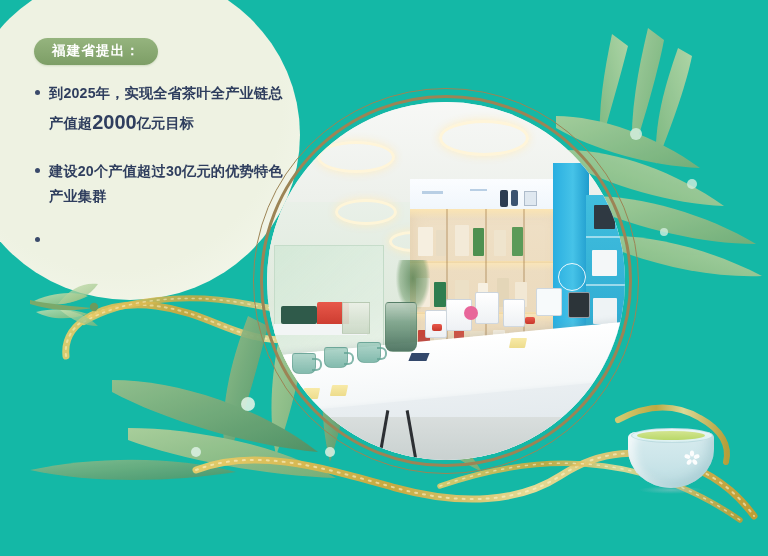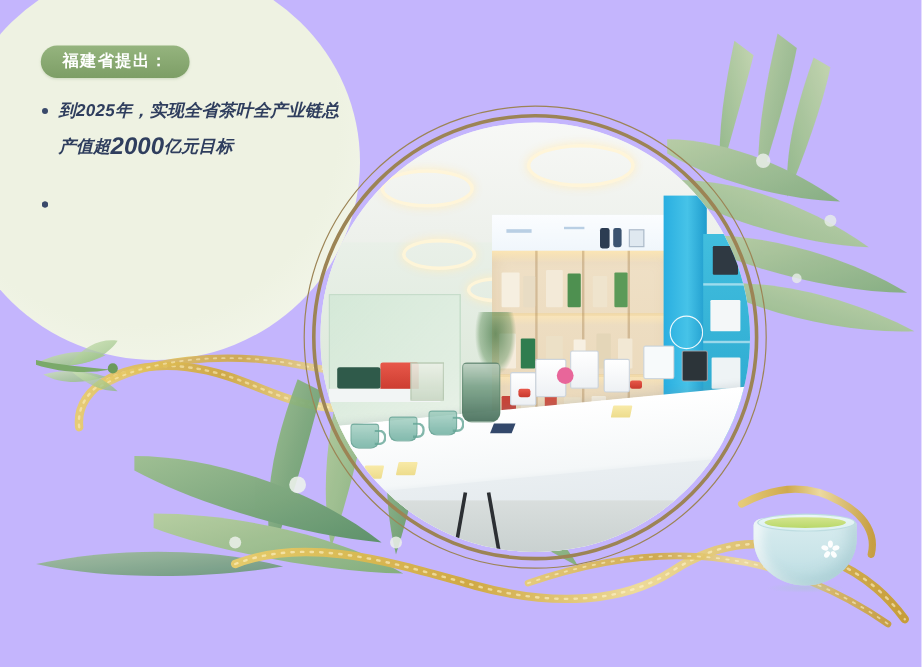--- a/index.html
+++ b/index.html
@@ -9,21 +9,21 @@
   }
   body {
     font-family: "Liberation Sans", "DejaVu Sans", sans-serif;
   }
 
   #poster {
     position: relative;
     width: 768px;
     height: 556px;
     overflow: hidden;
-    background: #c4b5fd;
+    background: #14b8a6;
   }
 
   
   .bg-soft-circle {
     position: absolute;
     left: -40px;
     top: -30px;
     width: 340px;
     height: 330px;
     border-radius: 50%;
@@ -66,21 +66,20 @@
   }
   .bullet {
     position: relative;
     margin: 0 0 20px 0;
     padding-left: 15px;
     color: #2f3e5e;
     font-size: 14.2px;
     line-height: 1.72;
     font-weight: bold;
     letter-spacing: 0.2px;
-    font-style: italic;
   }
   .bullet:last-child { margin-bottom: 0; }
   .bullet .dot {
     position: absolute;
     left: 1px;
     top: 9px;
     width: 5px;
     height: 5px;
     border-radius: 50%;
     background: #3a4a6b;
@@ -496,20 +495,21 @@
 
   <div class="text-panel">
     <div class="badge">福建省提出：</div>
     <ul class="bullets">
       <li class="bullet">
         <span class="dot"></span>
         <span><span>到2025年，实现全省茶叶全产业链总产值超</span><span class="big">2000</span><span>亿元目标</span></span>
       </li>
       <li class="bullet">
         <span class="dot"></span>
+        <span><span>建设20个产值超过30亿元的优势特色产业集群</span></span>
       </li>
       <li class="bullet">
         <span class="dot"></span>
       </li>
     </ul>
   </div>
 
 </div>
 
 </body></html>

